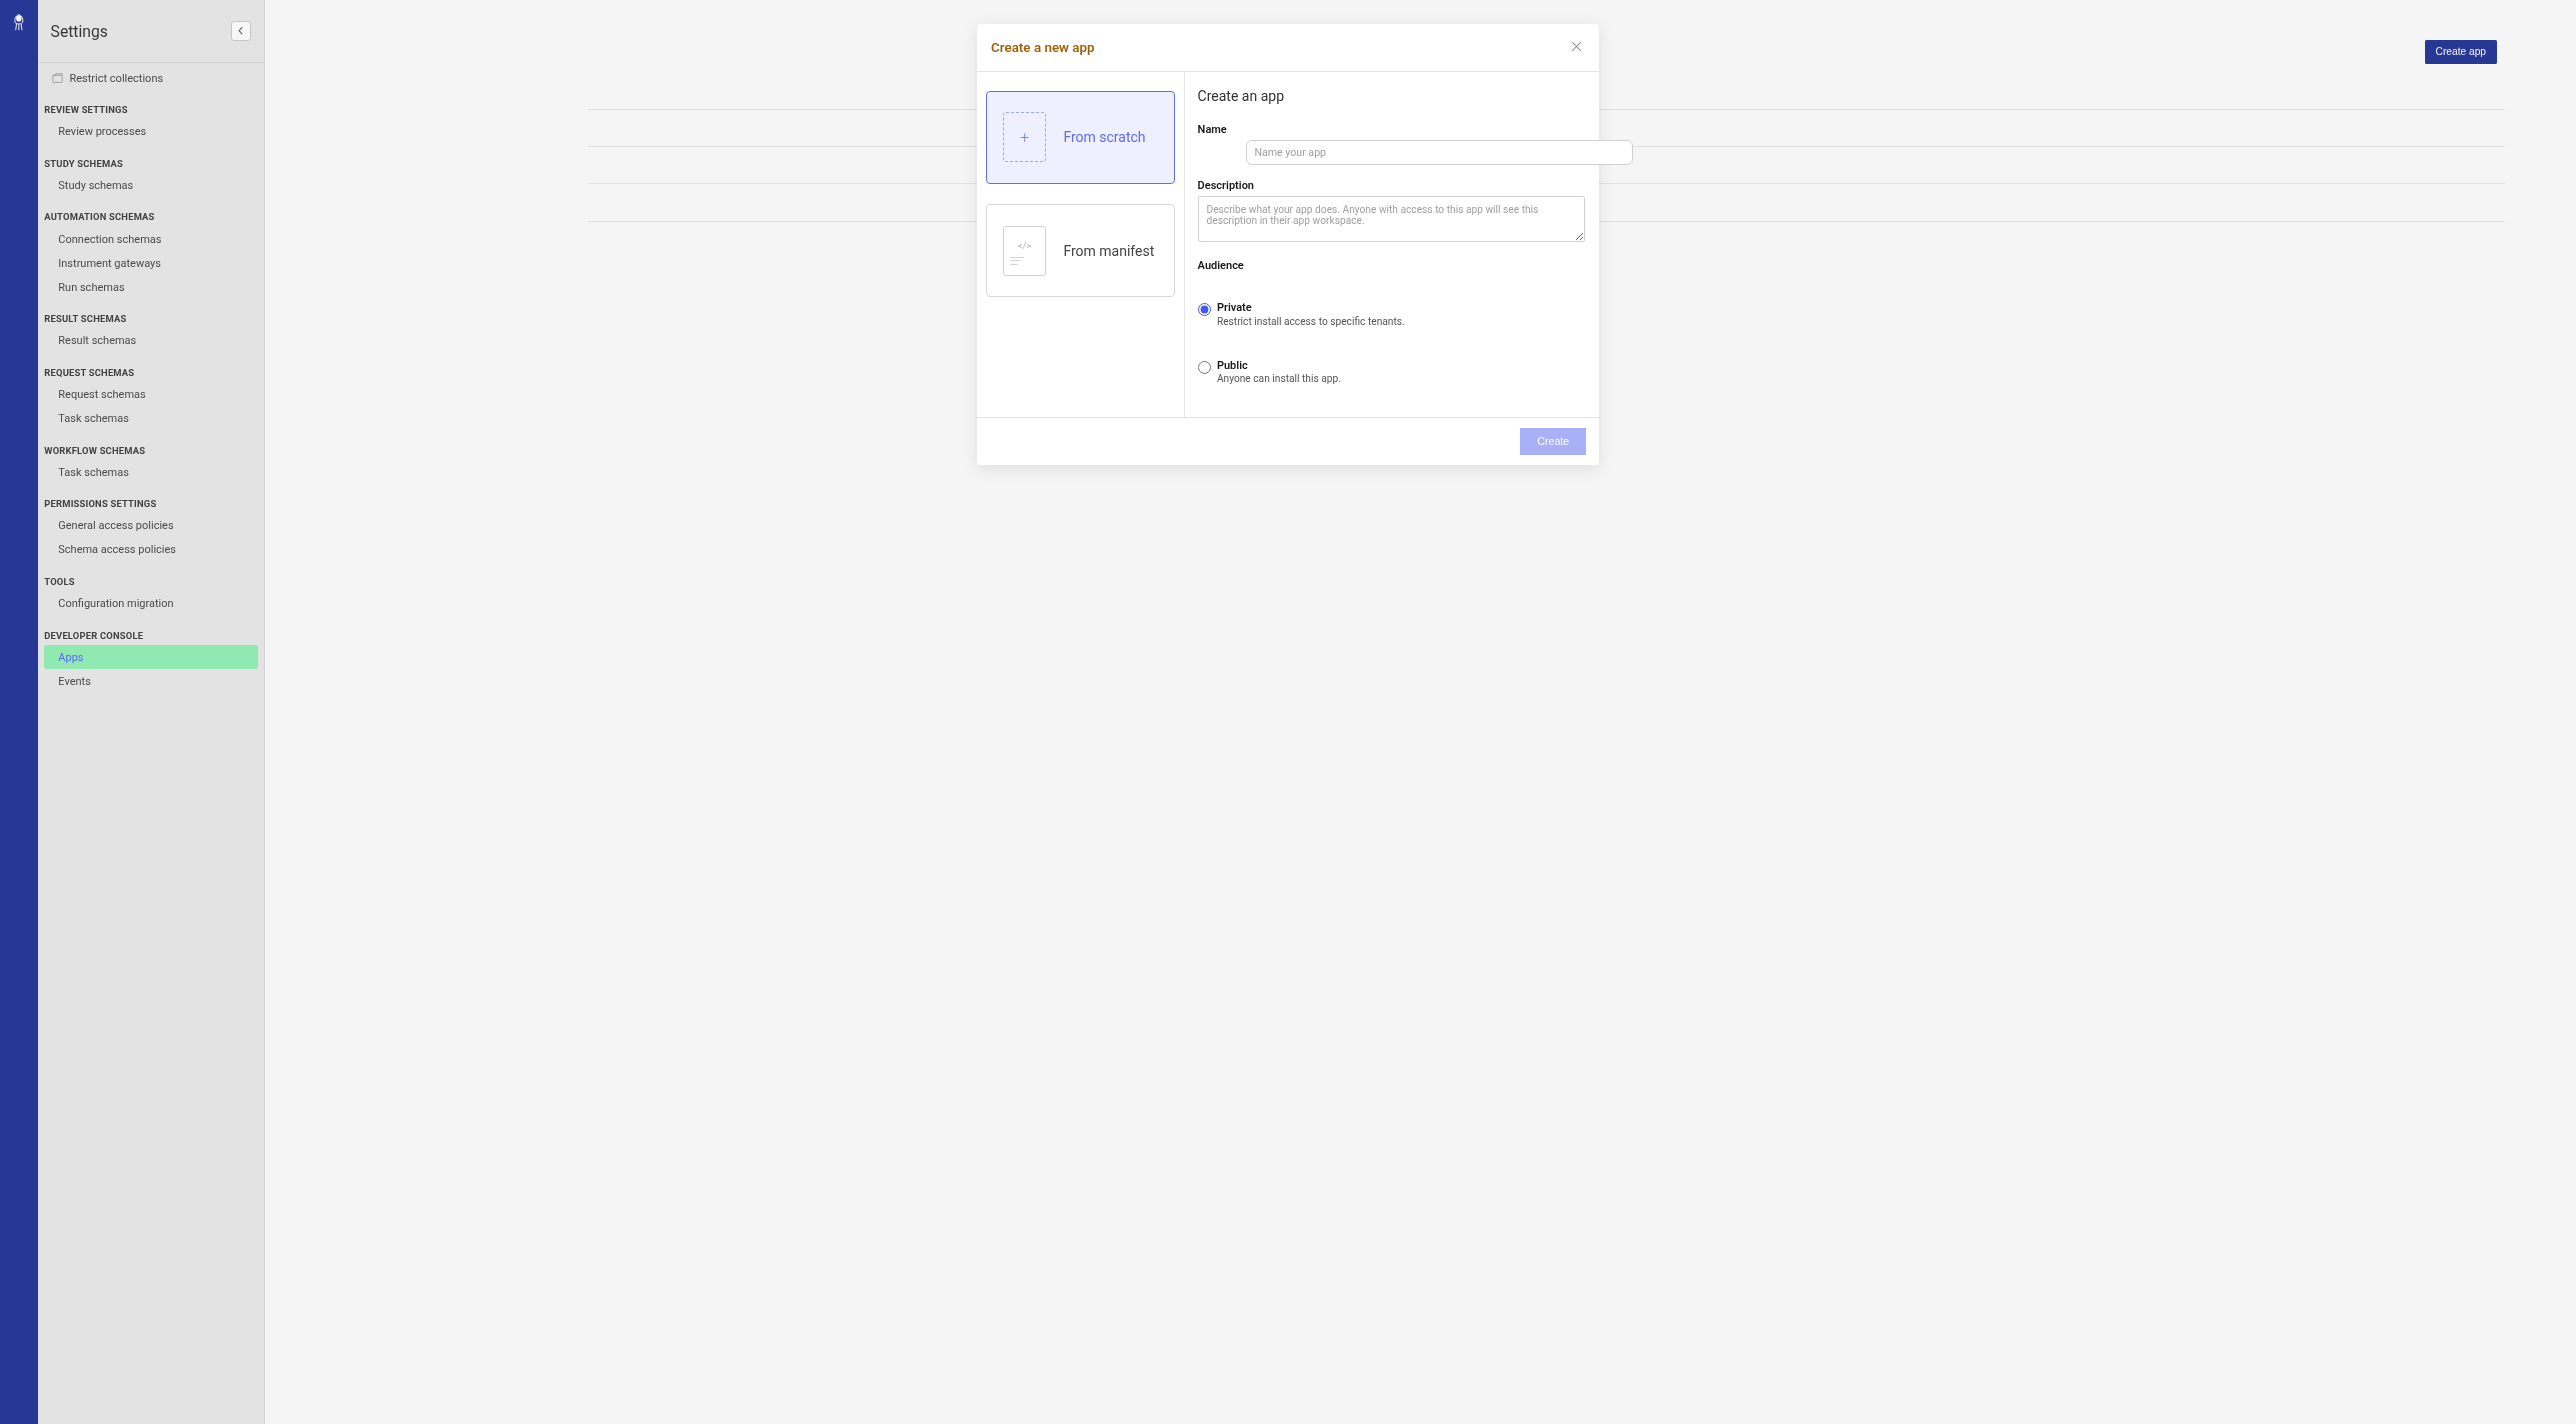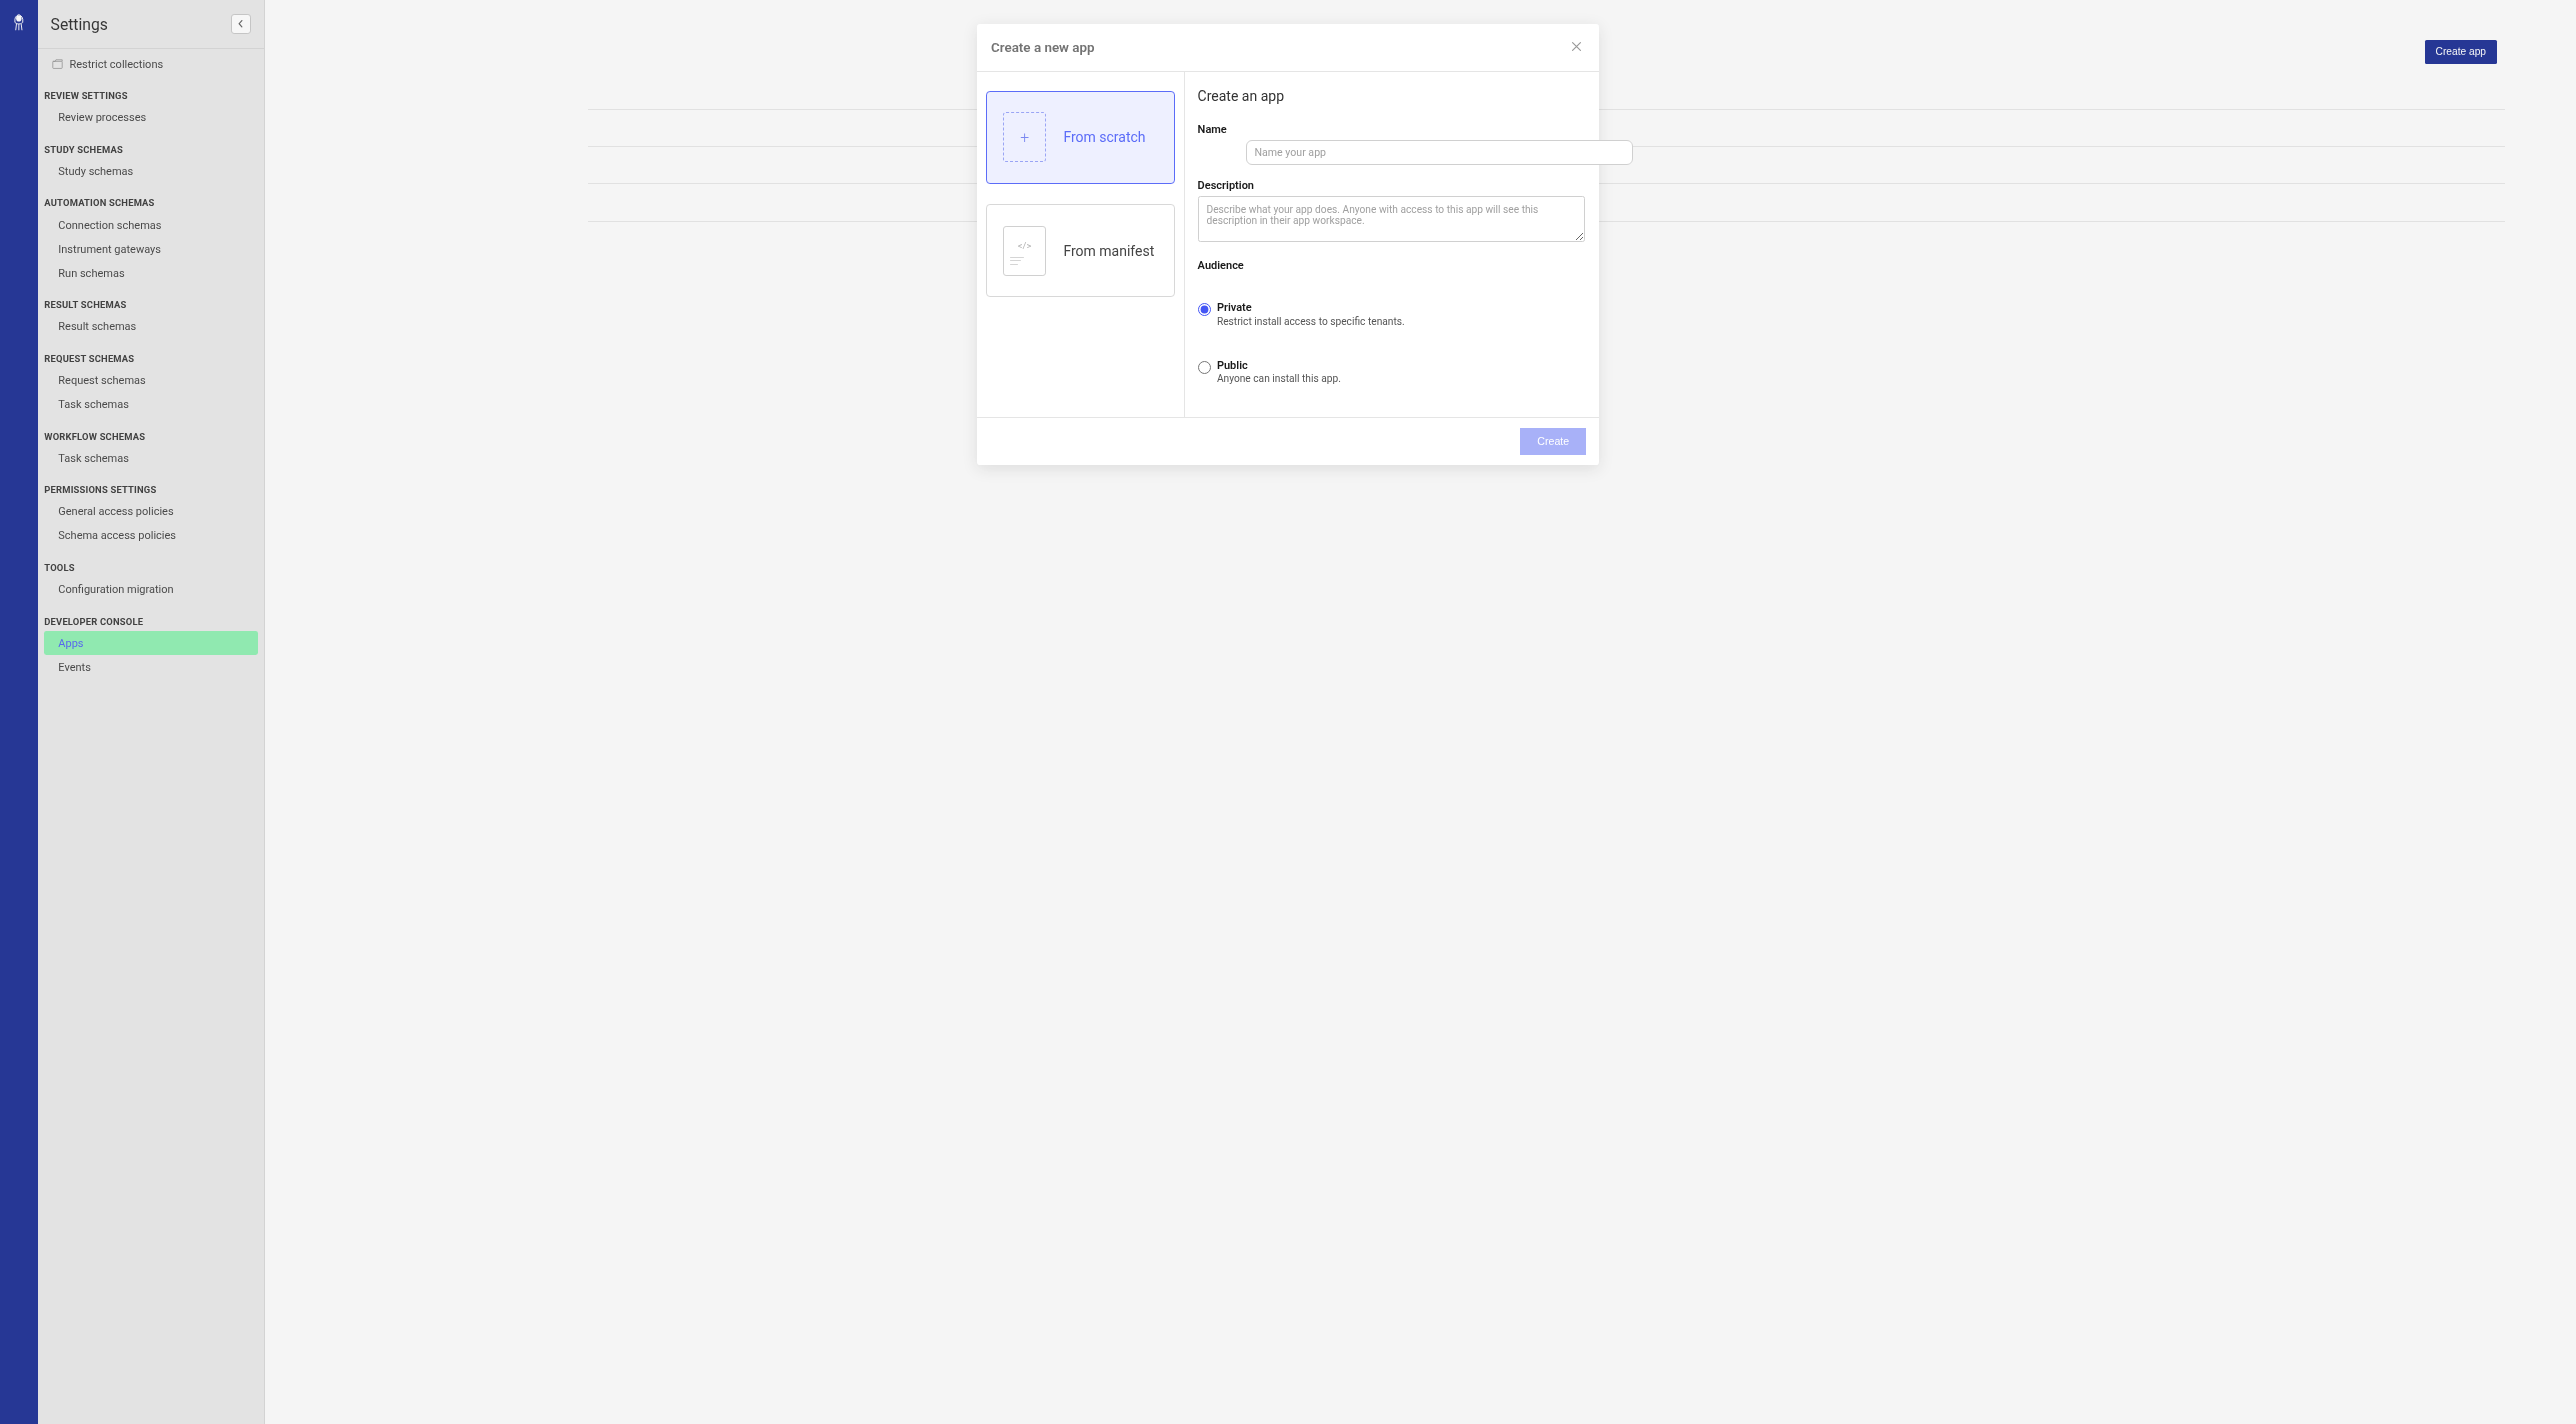--- a/index.html
+++ b/index.html
@@ -47,21 +47,21 @@
       flex-direction: column;
       border-right: 0.8px solid #d5d5d5;
     }
     
     .sidebar-header {
       display: flex;
       align-items: center;
       justify-content: space-between;
       padding: 14px 12.6px;
       border-bottom: 0.8px solid #d5d5d5;
-      height: 49px;
+      height: 63px;
     }
     
     .sidebar-title {
       font-size: 15.7px;
       font-weight: 400;
     }
     
     .collapse-btn {
       width: 20.5px;
       height: 20.5px;
@@ -172,21 +172,21 @@
       padding: 12.6px 14px;
       border-bottom: 0.8px solid #e5e5e5;
       display: flex;
       justify-content: space-between;
       align-items: center;
     }
     
     .modal-title {
       font-size: 13.4px;
       font-weight: 600;
-      color: #737373;
+      color: #a16207;
     }
     
     .modal-close {
       background: none;
       border: none;
       color: #999;
       cursor: pointer;
       font-size: 14px;
       padding: 3.1px;
     }

